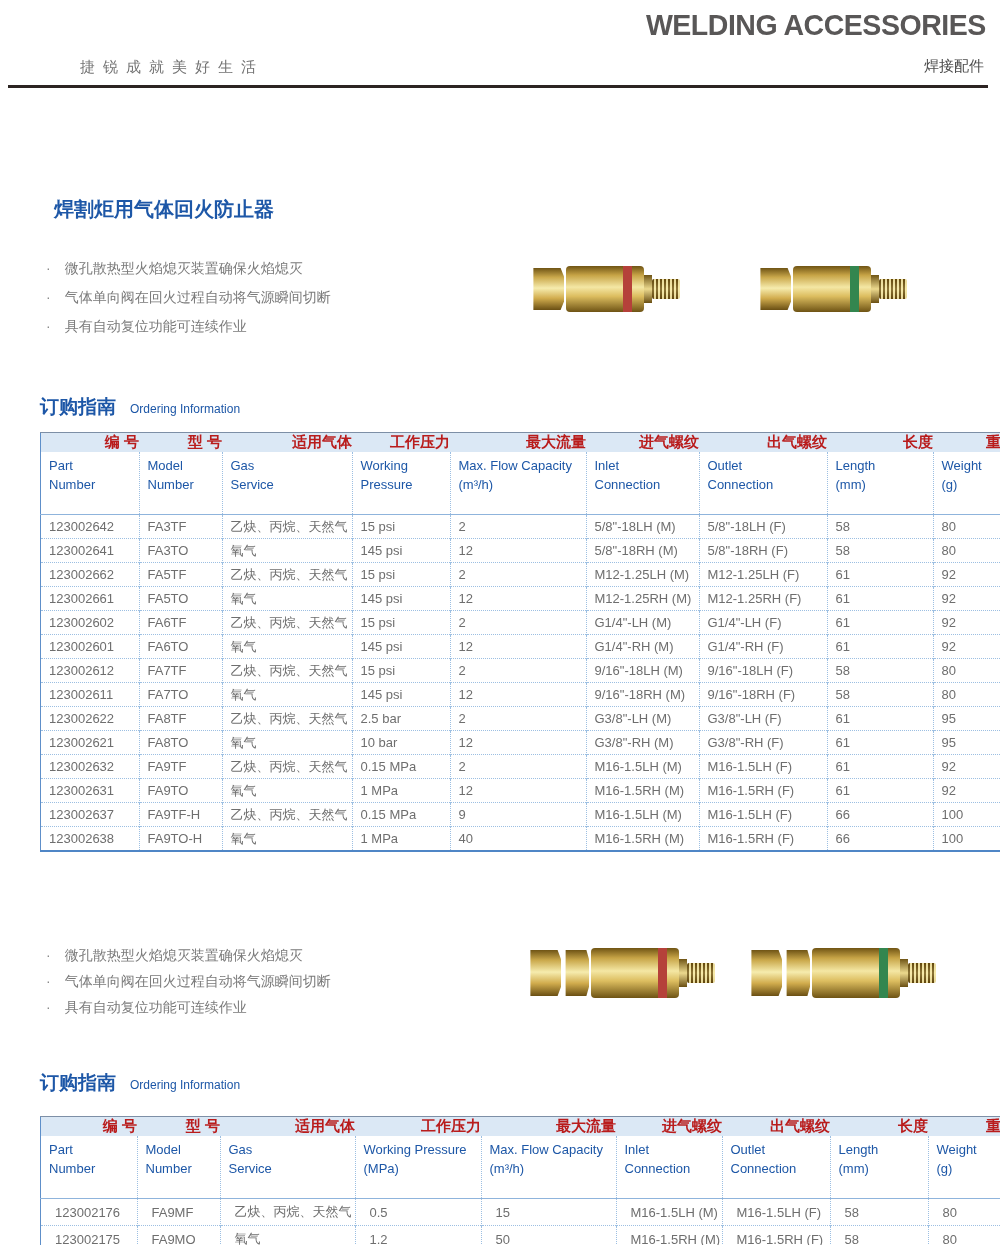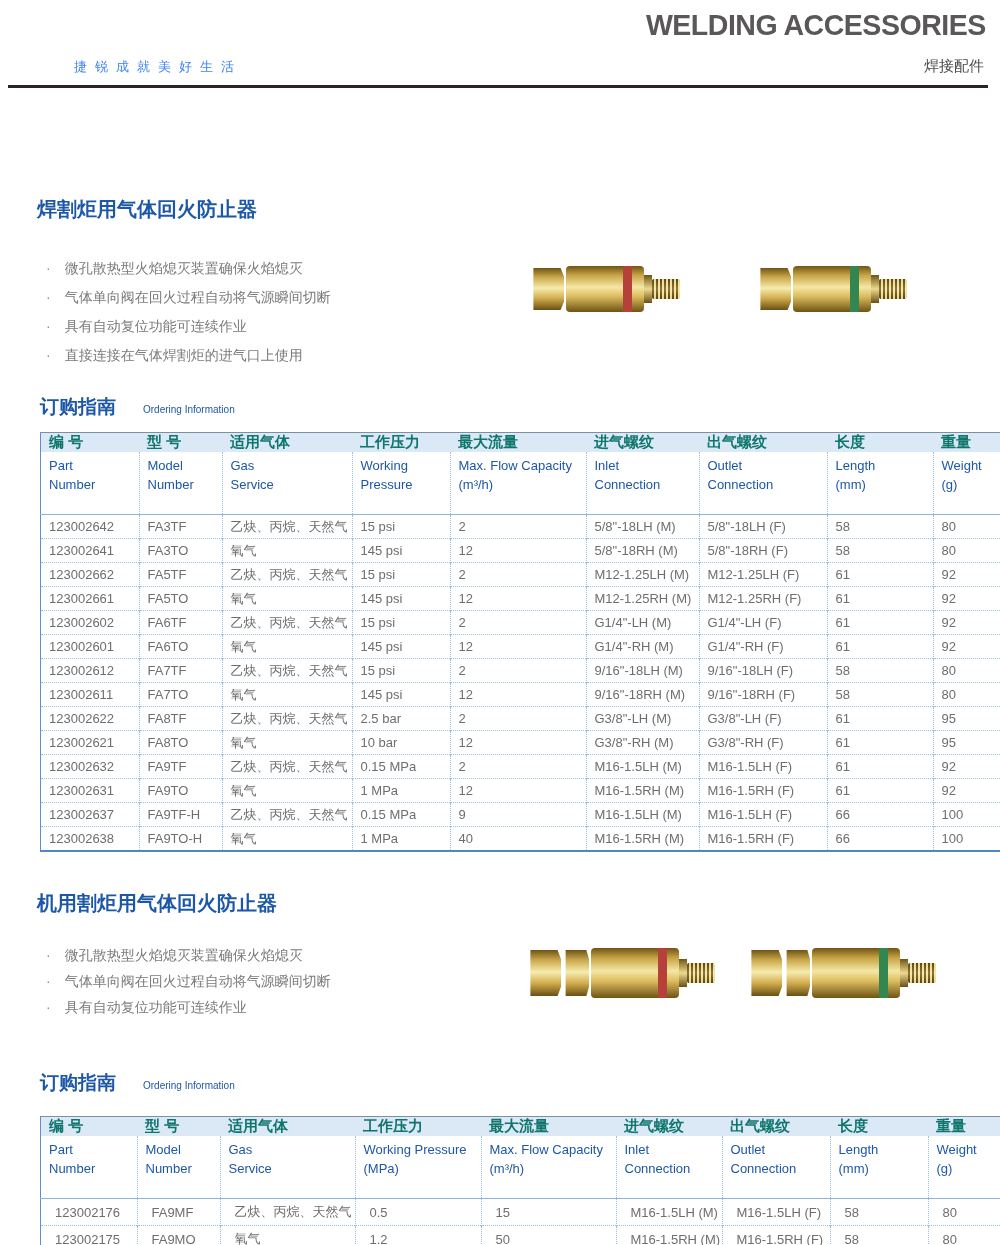--- a/index.html
+++ b/index.html
@@ -2,34 +2,34 @@
 <html><head>
 <meta charset="utf-8">
 <style>
   html,body{margin:0;padding:0;background:#ffffff;}
   .page{position:relative;width:1000px;height:1245px;background:#fff;overflow:hidden;
         font-family:"Liberation Sans","DejaVu Sans",sans-serif;}
 
   
   .brand-title{position:absolute;top:8px;right:14px;font-size:30px;font-weight:bold;
                color:#595757;letter-spacing:-0.5px;transform:scaleX(.95);transform-origin:right;}
-  .slogan{position:absolute;top:58px;left:74px;font-size:13px;color:#3b82f6;letter-spacing:8px;}
+  .slogan{position:absolute;top:58px;left:80px;font-size:15px;color:#737373;letter-spacing:8px;}
   .brand-sub{position:absolute;top:57px;right:16px;font-size:15px;color:#4c4c4c;}
   .header-rule{position:absolute;top:85px;left:8px;width:980px;height:3px;background:#2c2422;}
 
   
   .main-title{position:absolute;top:128px;left:40px;color:#1d57a7;}
   .main-title .zh{font-size:27px;font-weight:bold;}
   .main-title .en{font-size:16px;margin-left:14px;}
-  .sec-title{position:absolute;left:37px;color:#1d57a7;font-size:20px;font-weight:bold;}
+  .sec-title{position:absolute;left:54px;color:#1d57a7;font-size:20px;font-weight:bold;}
   .sec1-title{top:196px;}
   .sec2-title{top:890px;}
   .order-head{position:absolute;left:40px;color:#1d57a7;}
   .order-head .zh{font-size:19px;font-weight:bold;margin-top:40px;}
-  .order-head .en{font-size:10px;margin-left:27px;}
+  .order-head .en{font-size:12px;margin-left:14px;}
   .order1{top:394px;}
   .order2{top:1070px;}
 
   
   ul.bullets{position:absolute;left:42px;margin:4px;padding:0;list-style:none;}
   .bullets li{font-size:14px;color:#7a7a7a;line-height:29px;white-space:nowrap;}
   .bullets li::before{content:"·";margin-right:14px;color:#8a8a8a;}
   .bullets1{top:250px;}
   .bullets2{top:938px;}
   .bullets2 li{line-height:26px;}
@@ -54,21 +54,21 @@
   .oxy2{left:748px;top:948px;}
   .big .a-nut{height:46px;}
   .big .a-body{width:88px;height:50px;}
 
   
   table.t{position:absolute;left:40px;border-collapse:collapse;table-layout:fixed;width:903px;
           background:#fff;border:1px solid #5e8fc9;border-top:1px solid #7d8fa6;border-bottom:2px solid #4f86c6;}
   .t1{top:432px;}
   .t2{top:1116px;}
   .t th,.t td{padding:0 0 0 8px;text-align:left;overflow:hidden;white-space:nowrap;font-weight:normal;}
-  .t tr.hz th{background:#dbe8f5;color:#0f766e;font-size:15px;font-weight:bold;height:14px;}
+  .t tr.hz th{background:#dbe8f5;color:#b91c1c;font-size:15px;font-weight:bold;height:14px;text-align:right;}
   .t tr.he th{color:#1d57a7;font-size:13px;vertical-align:top;padding-top:4px;padding-bottom:20px;}
   .t tr.he th div{line-height:19px;}
   .t tbody td{color:#6e6e6e;font-size:13px;height:23px;border-top:1px dotted #9cbfe2;}
   .t2 tbody td{height:26px;padding-left:14px;}
   .t tbody td + td,.t tr.he th + th{border-left:1px dotted #9cbfe2;}
   .t tbody tr:first-child td{border-top:1px solid #8fb4dc;}
 
   .t1 tr.hz th:nth-child(1){width:90px}  .t1 tr.hz th:nth-child(2){width:75px}
   .t1 tr.hz th:nth-child(3){width:122px} .t1 tr.hz th:nth-child(4){width:90px}
   .t1 tr.hz th:nth-child(5){width:128px} .t1 tr.hz th:nth-child(6){width:105px}
@@ -90,21 +90,20 @@
   <div class="slogan">捷锐成就美好生活</div>
   <div class="brand-sub">焊接配件</div>
   <div class="header-rule"></div>
 
 
   <div class="sec-title sec1-title">焊割炬用气体回火防止器</div>
   <ul class="bullets bullets1">
       <li>微孔散热型火焰熄灭装置确保火焰熄灭</li>
       <li>气体单向阀在回火过程自动将气源瞬间切断</li>
       <li>具有自动复位功能可连续作业</li>
-      <li>直接连接在气体焊割炬的进气口上使用</li>
     </ul>
 
   <div class="arr fuel1">
     <div class="a-nut"></div>
     <div class="a-body">
       <div class="a-band" style="background: rgb(181, 65, 58);"></div>
     </div>
     <div class="a-tip"></div>
     <div class="a-thread"></div>
   </div>
@@ -324,21 +323,20 @@
           <td>1 MPa</td>
           <td>40</td>
           <td>M16-1.5RH (M)</td>
           <td>M16-1.5RH (F)</td>
           <td>66</td>
           <td>100</td>
         </tr>
       </tbody>
     </table>
 
-  <div class="sec-title sec2-title">机用割炬用气体回火防止器</div>
   <ul class="bullets bullets2">
       <li>微孔散热型火焰熄灭装置确保火焰熄灭</li>
       <li>气体单向阀在回火过程自动将气源瞬间切断</li>
       <li>具有自动复位功能可连续作业</li>
     </ul>
 
   <div class="arr fuel2 big">
     <div class="a-nut"></div>
     <div class="a-nut small"></div>
     <div class="a-body">

